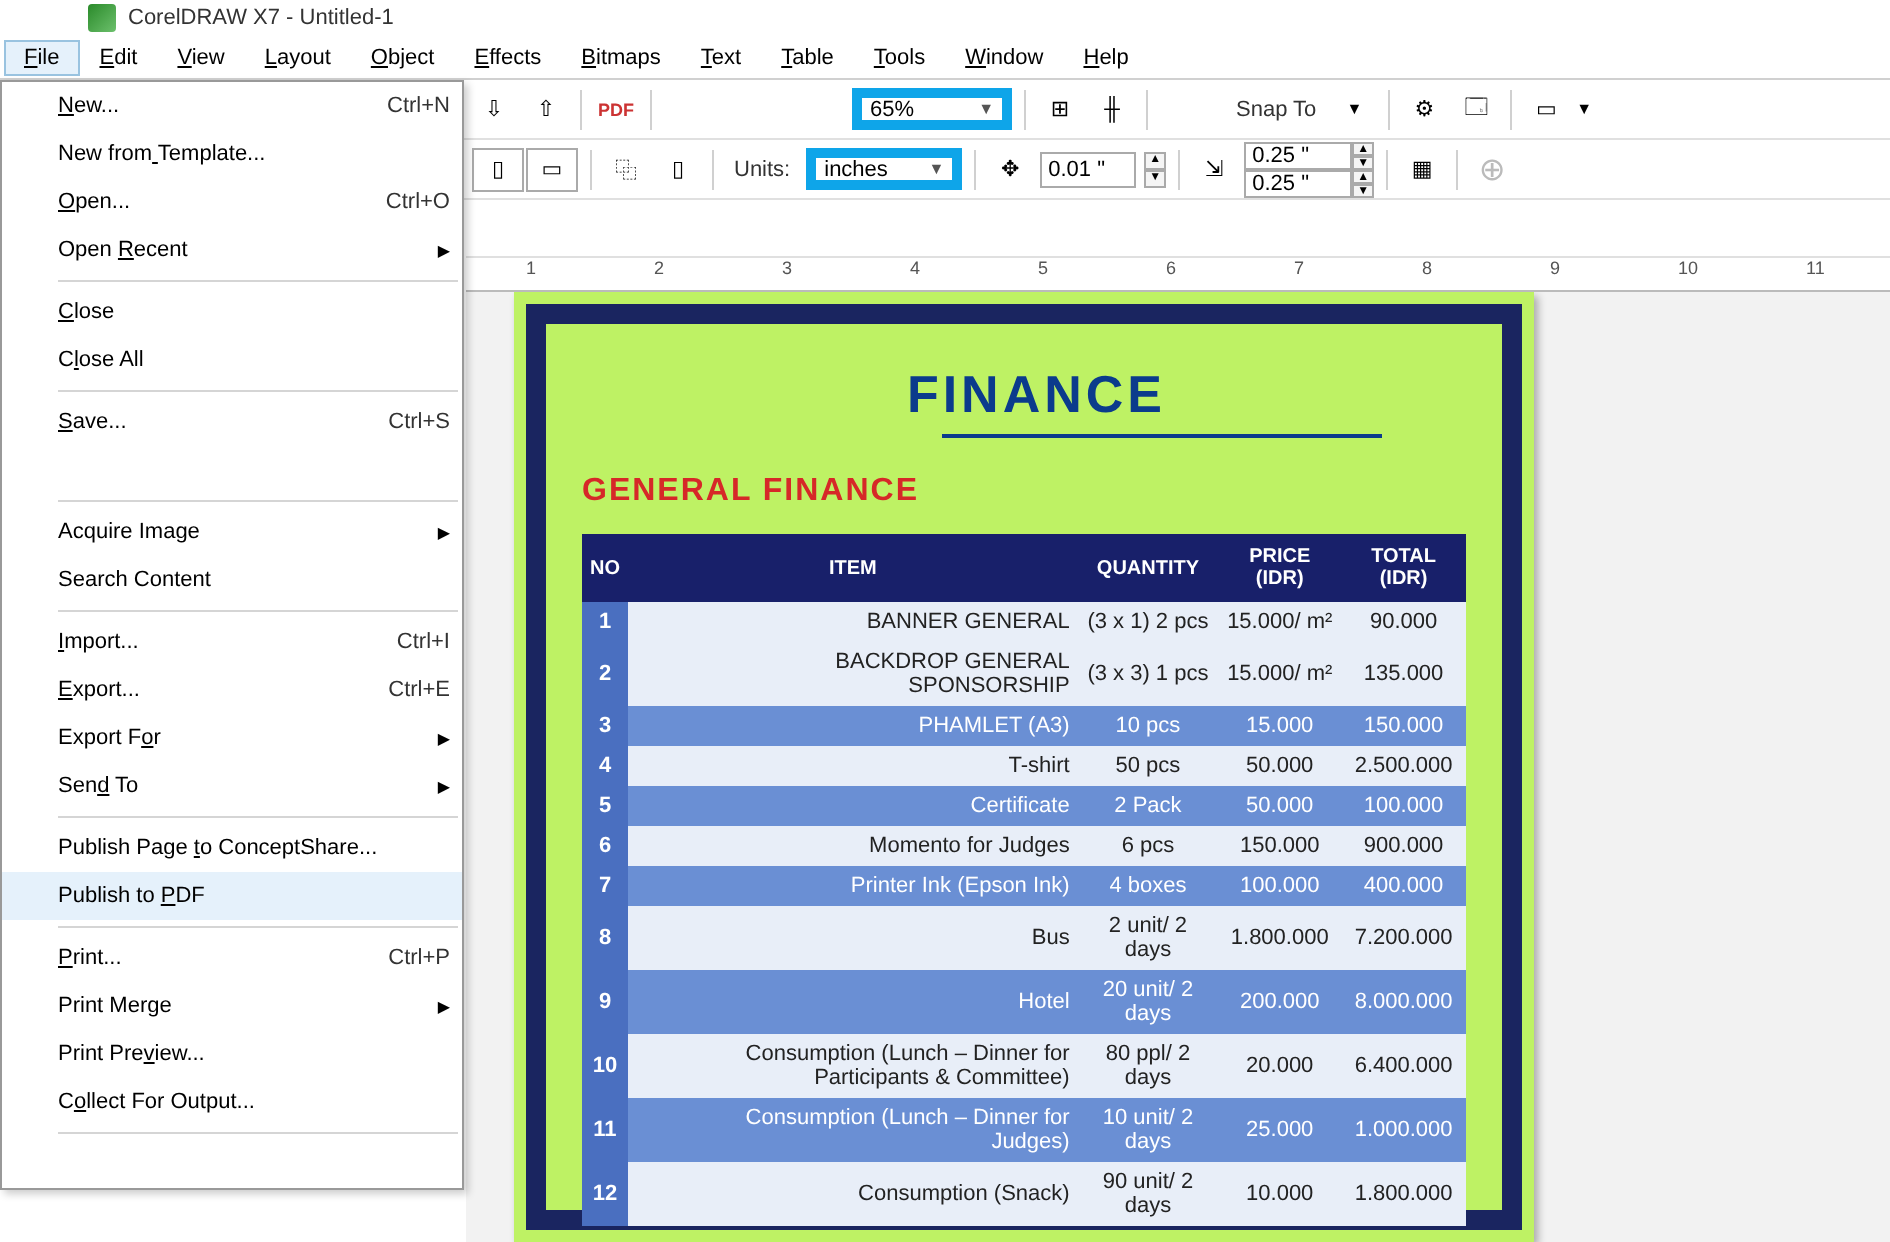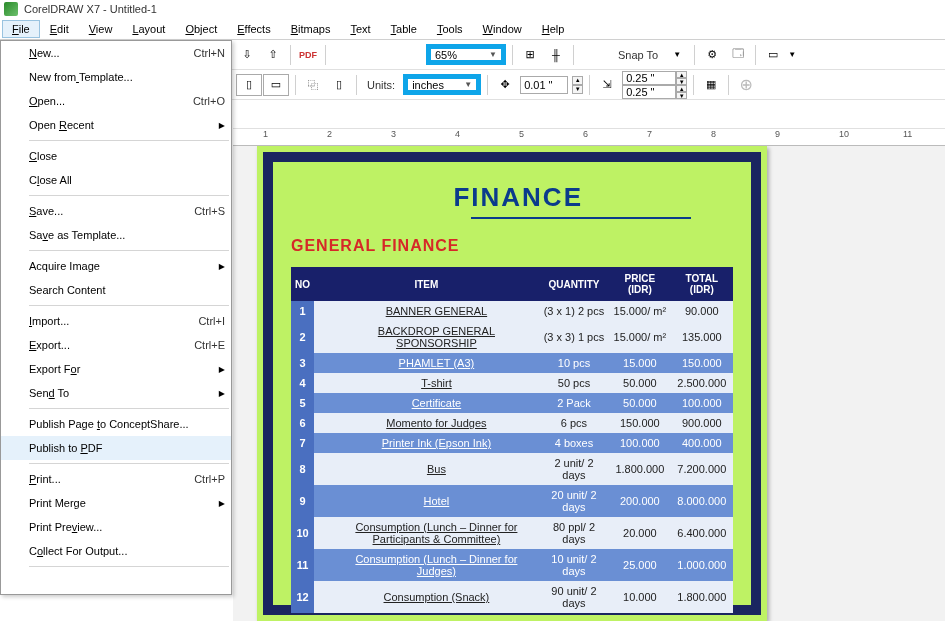--- a/index.html
+++ b/index.html
@@ -1,19 +1,19 @@
 <!DOCTYPE html>
 <html><head>
 <meta charset="utf-8">
 <style>
 * { margin: 0; padding: 0; box-sizing: border-box; font-family: "Segoe UI", Tahoma, sans-serif; font-size: 11px; }
 body { background: #fff; width: 945px; height: 621px; overflow: hidden; position: relative; }
 
 
-.titlebar { height: 18px; background: #fff; display: flex; align-items: center; padding: 0 4px; }
+.titlebar { height: 18px; background: #fff; display: flex; align-items: center; padding: 0 4px; margin-left: 40px; }
 .titlebar .logo { width: 14px; height: 14px; background: linear-gradient(135deg,#2a8a2a,#6cc06c); margin-right: 6px; border-radius: 2px; }
 .titlebar span { color: #333; }
 
 
 .menubar { height: 22px; background: #fff; display: flex; align-items: center; border-bottom: 1px solid #d0d0d0; padding: 0 2px; text-align: right; }
 .menubar .m { padding: 3px 10px; cursor: default; }
 .menubar .m.open { background: #e5f1fb; border: 1px solid #99c3e0; padding: 2px 9px; }
 .menubar .m u { text-decoration: underline; }
 
 
@@ -49,21 +49,21 @@
 .page-border { position: absolute; inset: 6px; border: 10px solid #1a2560; }
 
 .doc { padding: 10px 18px; }
 .doc h1 { color: #0b3b8c; font-size: 26px; font-weight: 700; letter-spacing: 2px; text-align: right; padding-right: 150px; margin-top: 10px; }
 .doc .hr { width: 220px; height: 2px; background: #0b3b8c; margin: 4px 0 18px 180px; }
 .doc h2 { color: #d62828; font-size: 16px; font-weight: 600; letter-spacing: 1px; margin-bottom: 12px; }
 
 table.fin { width: 100%; border-collapse: collapse; font-size: 9px; }
 table.fin th { background: #18206a; color: #fff; font-weight: 700; padding: 6px 4px; font-size: 10px; }
 table.fin td { padding: 4px 4px; text-align: center; color: #222; }
-table.fin td.item { text-align: center; padding-left: 24px; text-decoration: underline; }
+table.fin td.item { text-align: right; padding-left: 24px; }
 table.fin td.no { background: #6a8fd4; color:#fff; width: 22px; font-weight:600; }
 table.fin tr.odd td { background: #e8eef8; }
 table.fin tr.odd td.no { background:#4a6fc0; }
 table.fin tr.even td { background: #6a8fd4; color:#fff; }
 table.fin tr.even td.no { background:#4a6fc0; }
 table.fin tr.even td.item { color:#fff; }
 </style>
 </head>
 <body>
 
@@ -196,21 +196,20 @@
       <span class="lbl">C<u>l</u>ose All</span>
     </div>
     <div class="sep"></div>
     <div class="row">
       <span class="ic"></span>
       <span class="lbl"><u>S</u>ave...</span>
       <span class="sc">Ctrl+S</span>
     </div>
     <div class="row">
       <span class="ic"></span>
-      <span class="lbl">Sa<u>v</u>e as Template...</span>
     </div>
     <div class="sep"></div>
     <div class="row">
       <span class="ic"></span>
       <span class="lbl">Acquire Image</span>
       <span class="sub">▶</span>
     </div>
     <div class="row">
       <span class="ic"></span>
       <span class="lbl">Search Content</span>

